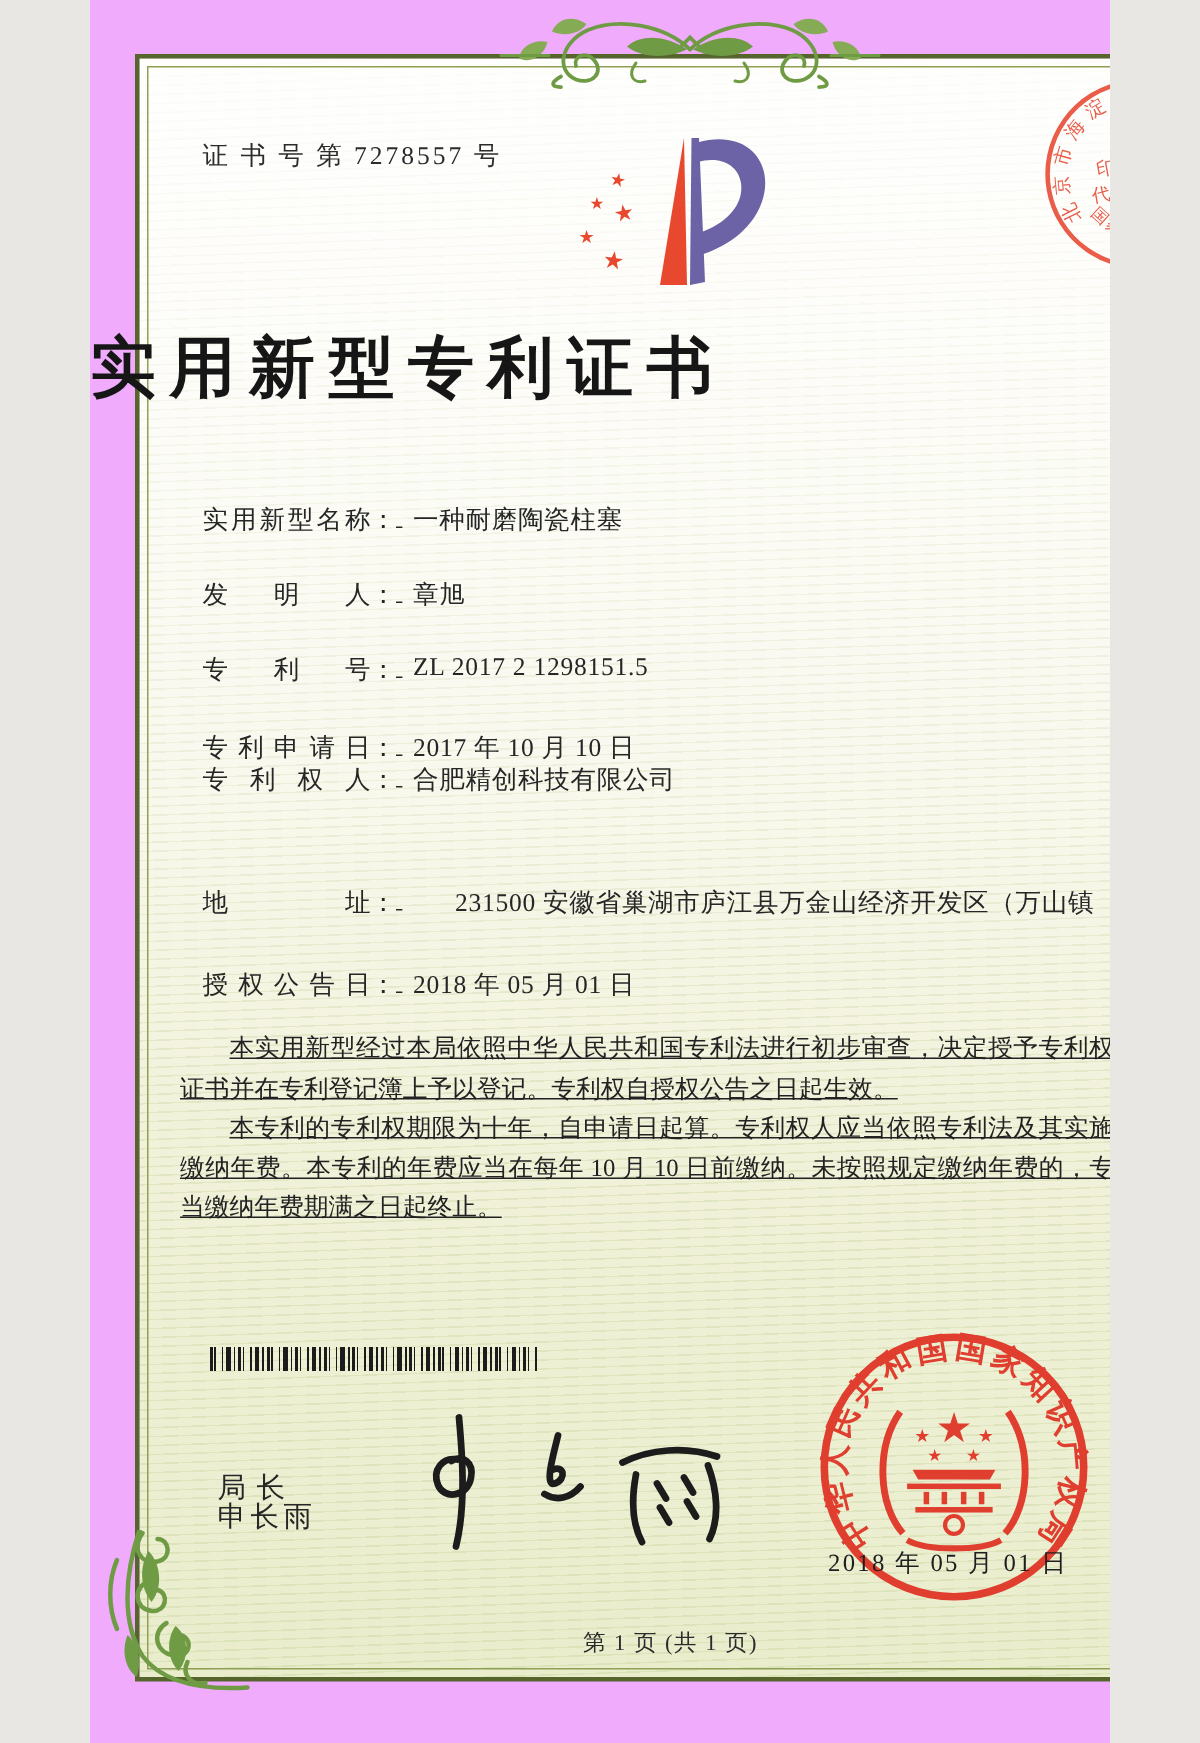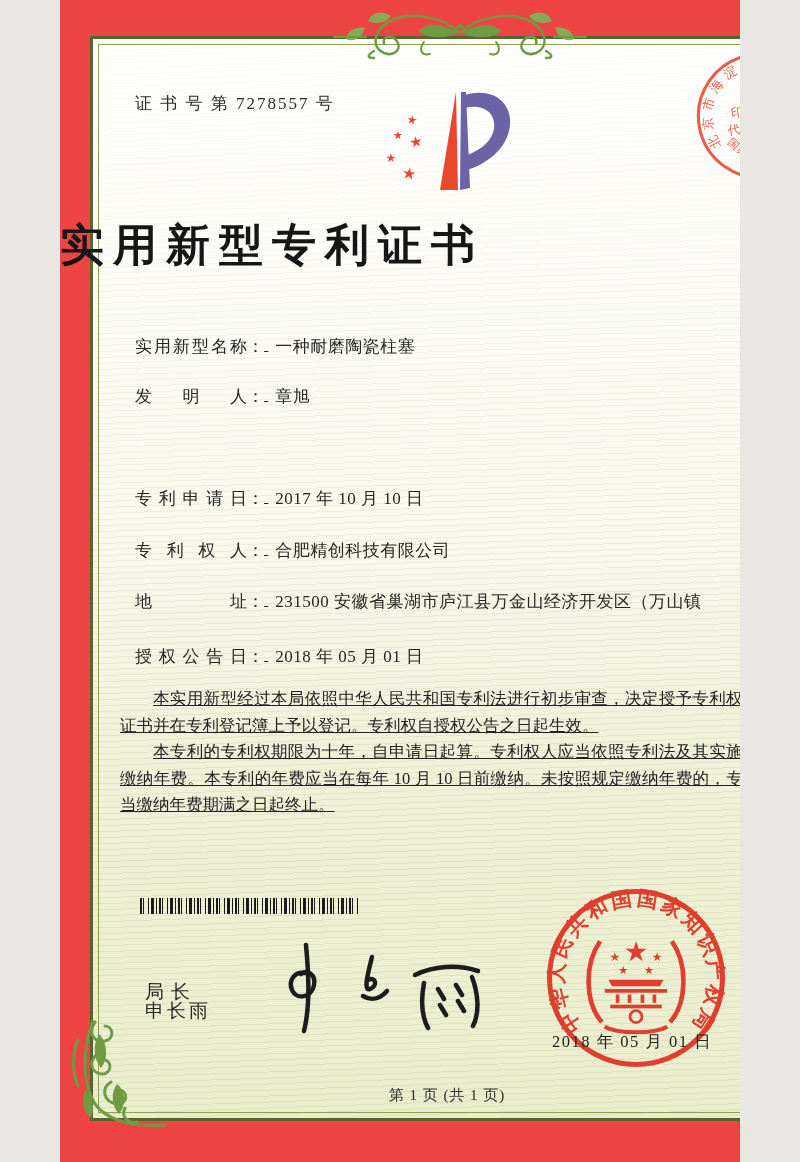--- a/index.html
+++ b/index.html
@@ -1,19 +1,19 @@
 <!DOCTYPE html>
 <html><head>
 <meta charset="utf-8">
 <style>
   * { margin:0; padding:0; box-sizing:border-box; }
   html,body { background:#e8e7e3; }
   .page {
     position:relative; width:680px; height:1162px; margin:0 auto;
-    background:#ef4444; overflow:hidden;
+    background:#f0abfc; overflow:hidden;
     font-family:"Liberation Serif","DejaVu Serif",serif;
     color:#262626;
   }
   
   .panel-bg {
     position:absolute; left:33px; top:39px; width:735px; height:1079px;
     background:
       repeating-linear-gradient(178deg, rgba(164,186,108,0.20) 0 1px, rgba(255,255,255,0) 1px 6px),
       linear-gradient(180deg, #fcfbf4 0%, #f8f7ea 40%, #f0f1d8 70%, #e9edcc 100%);
   }
@@ -37,21 +37,21 @@
     font-size:44px; font-weight:700; letter-spacing:9px; color:#161616;
   }
 
   .field { left:75px; font-size:17px; white-space:nowrap;text-decoration:underline; }
   .f-label {
     display:inline-block; width:112px; vertical-align:top;
     text-align:justify; text-align-last:justify;
   }
   .f-colon { display:inline-block; vertical-align:top; }
   .f-value { display:inline-block; vertical-align:top; margin-left:7px; letter-spacing:0.5px; }
-  .f-value .vline { line-height:24px; }
+  .f-value .vline { line-height:24px;margin-left:28px; }
 
   .body-text {
     left:60px; top:686px; width:690px; font-size:16.5px; line-height:26.5px;
     text-align:justify; color:#222;
   }
   .body-text p { text-indent:2em; margin:0;text-decoration:underline; }
 
   .barcode {
     left:80px; top:898px; width:219px; height:16px;
     background:repeating-linear-gradient(90deg,
@@ -168,25 +168,29 @@
   <div class="abs title">实用新型专利证书</div>
 
   <div class="abs field" style="top:335px">
     <span class="f-label">实用新型名称</span><span class="f-colon">：</span>
     <span class="f-value">一种耐磨陶瓷柱塞</span>
   </div>
   <div class="abs field" style="top:385px">
     <span class="f-label">发明人</span><span class="f-colon">：</span>
     <span class="f-value">章旭</span>
   </div>
+  <div class="abs field" style="top:435px">
+    <span class="f-label">专利号</span><span class="f-colon">：</span>
+    <span class="f-value">ZL 2017 2 1298151.5</span>
+  </div>
   <div class="abs field" style="top:487px">
     <span class="f-label">专利申请日</span><span class="f-colon">：</span>
     <span class="f-value">2017 年 10 月 10 日</span>
   </div>
-  <div class="abs field" style="top:539px">
+  <div class="abs field" style="top:508px">
     <span class="f-label">专利权人</span><span class="f-colon">：</span>
     <span class="f-value">合肥精创科技有限公司</span>
   </div>
   <div class="abs field" style="top:590px">
     <span class="f-label">地址</span><span class="f-colon">：</span>
     <span class="f-value">
       <div class="vline">231500 安徽省巢湖市庐江县万金山经济开发区（万山镇</div>
     </span>
   </div>
   <div class="abs field" style="top:645px">

